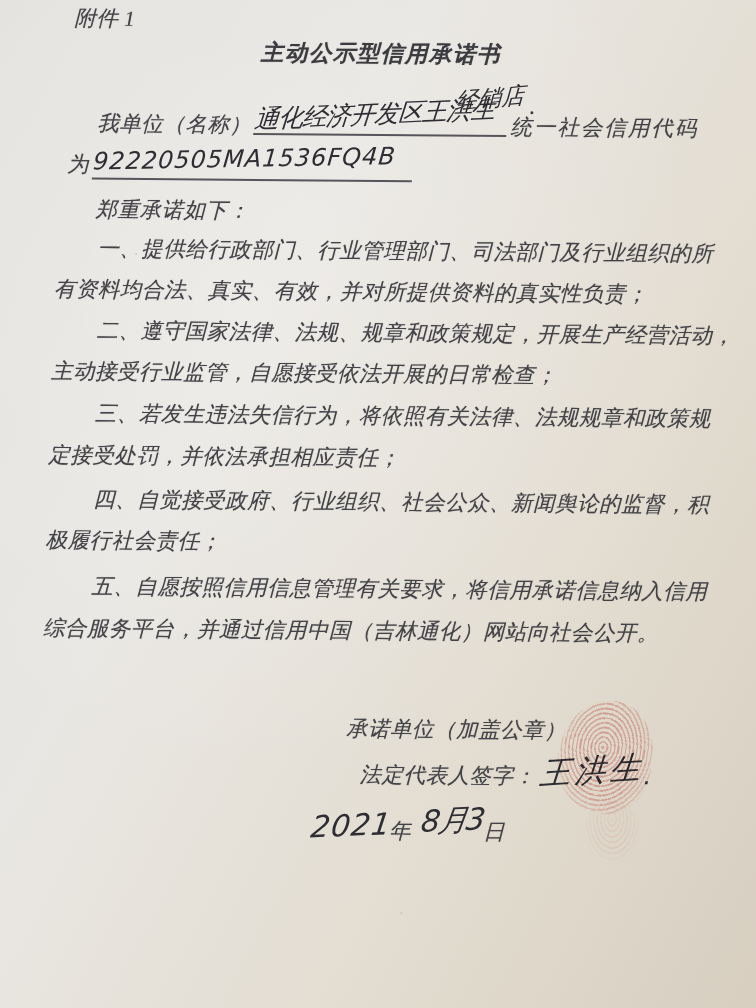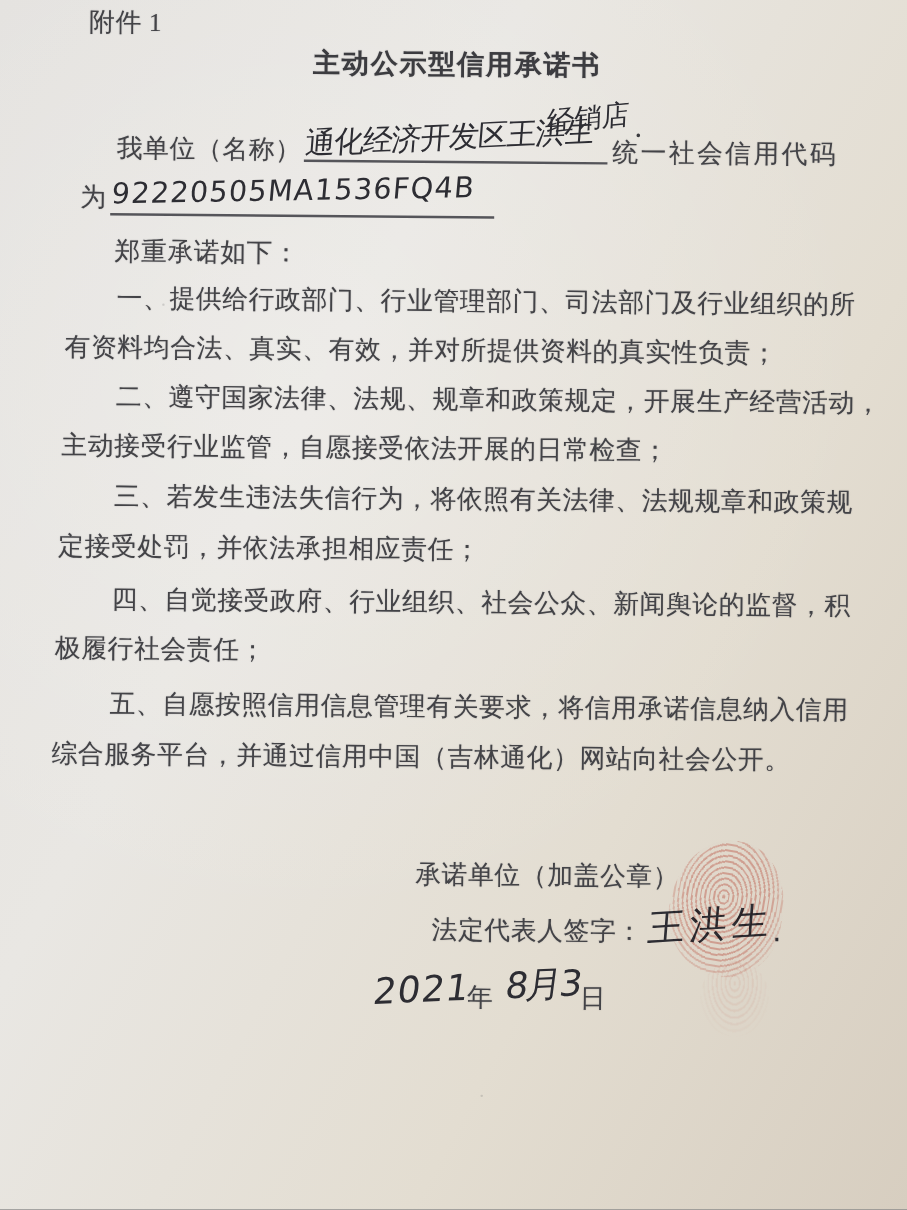--- a/index.html
+++ b/index.html
@@ -2,20 +2,21 @@
 <html><head>
 <meta charset="utf-8">
 <style>
   html,body{margin:0;padding:0;background:#888;}
   .photo{
     position:relative;width:756px;height:1008px;overflow:hidden;
     background:
       radial-gradient(95% 70% at 32% 30%, rgba(255,255,255,0.20), rgba(255,255,255,0) 68%),
       linear-gradient(118deg, #e4e2df 0%, #e9e7e3 34%, #e3ddd1 68%, #d7cec0 100%);
     font-family:"Liberation Serif","DejaVu Serif",serif;
+    font-style:italic;
   }
   .sheet{position:absolute;inset:0;transform:rotate(0.5deg);transform-origin:50% 50%;}
   .ln{position:absolute;white-space:nowrap;color:#434347;font-size:21.5px;
       letter-spacing:0.5px;text-shadow:0 0 1px rgba(80,80,85,.45);}
   .title{font-weight:bold;font-size:22.5px;letter-spacing:1.5px;color:#3c3c40;}
   .hw{font-family:"DejaVu Sans","Liberation Sans",sans-serif;color:#2d2d33;
       text-shadow:none;}
   .uline{display:inline-block;border-bottom:2px solid #55555a;vertical-align:baseline;}
   .name-line{width:253px;height:26px;margin-left:2px;margin-right:4px;}
   .name-hw{display:inline-block;font-size:25px;letter-spacing:-1px;white-space:nowrap;

